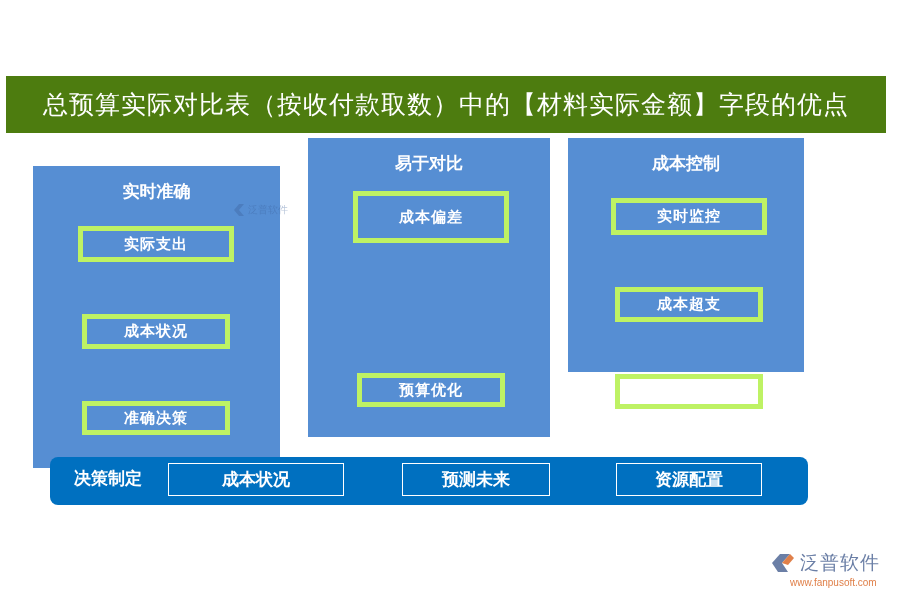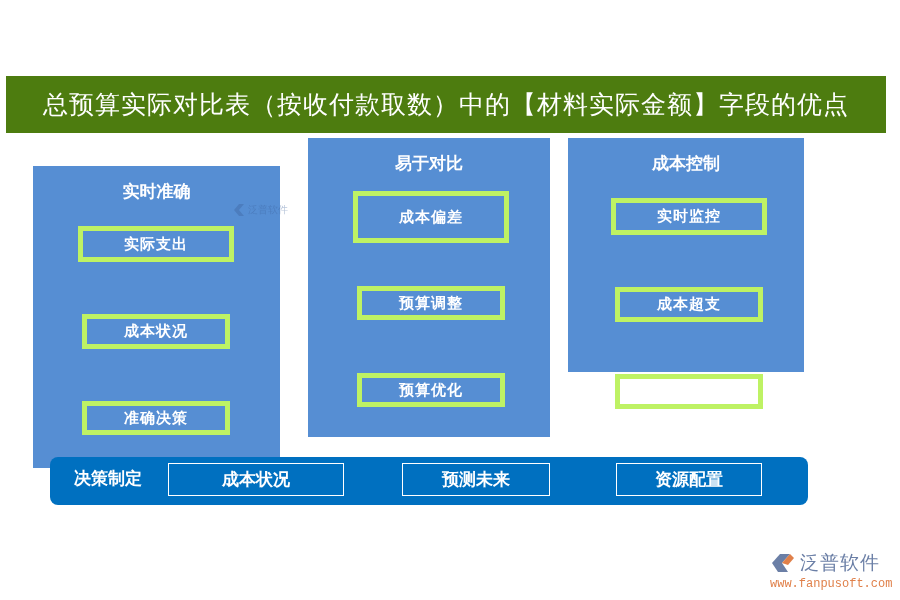--- a/index.html
+++ b/index.html
@@ -50,40 +50,39 @@
   }
   .logo {
     position: absolute; left: 770px; top: 550px; width: 125px; height: 45px;
   }
   .logo-top { display: flex; align-items: center; gap: 4px; }
   .logo-text {
     font-family: "DejaVu Sans", "Liberation Sans", sans-serif;
     font-size: 19px; color: #6b7fa6; letter-spacing: 1px;
   }
   .logo-url {
-    font-family: Liberation Mono, monospace; font-size: 12px; color: #e0804a;
-    margin-left: 0; margin-top: 1px;
+    font-family: Liberation Sans, sans-serif; font-size: 10px; color: #e0804a;
+    margin-left: 20px; margin-top: 1px;
   }
 </style>
 </head>
 <body>
 
 <div class="title-bar">总预算实际对比表（按收付款取数）中的【材料实际金额】字段的优点</div>
 
 <div class="panel" style="left:33px; top:138px; width:247px; height:302px;margin-top:28px;">
   <div class="panel-title">实时准确</div>
   <div class="item" style="left:45px; top:60px; width:156px; height:36px;">实际支出</div>
   <div class="item" style="left:49px; top:148px; width:148px; height:35px;">成本状况</div>
   <div class="item" style="left:49px; top:235px; width:148px; height:34px;">准确决策</div>
 </div>
 
 <div class="panel" style="left:308px; top:138px; width:242px; height:299px;">
   <div class="panel-title">易于对比</div>
   <div class="item" style="left:45px; top:53px; width:156px; height:52px;">成本偏差</div>
-  <div class="item" style="left:49px; top:148px; width:148px; height:34px;">预算调整</div>
   <div class="item" style="left:49px; top:235px; width:148px; height:34px;">预算优化</div>
 </div>
 
 <div class="panel" style="left:568px; top:138px; width:236px; height:234px;">
   <div class="panel-title">成本控制</div>
   <div class="item" style="left:43px; top:60px; width:156px; height:37px;">实时监控</div>
   <div class="item" style="left:47px; top:149px; width:148px; height:35px;">成本超支</div>
   <div class="item" style="left:47px; top:236px; width:148px; height:35px;">字段的优点</div>
 </div>
 

